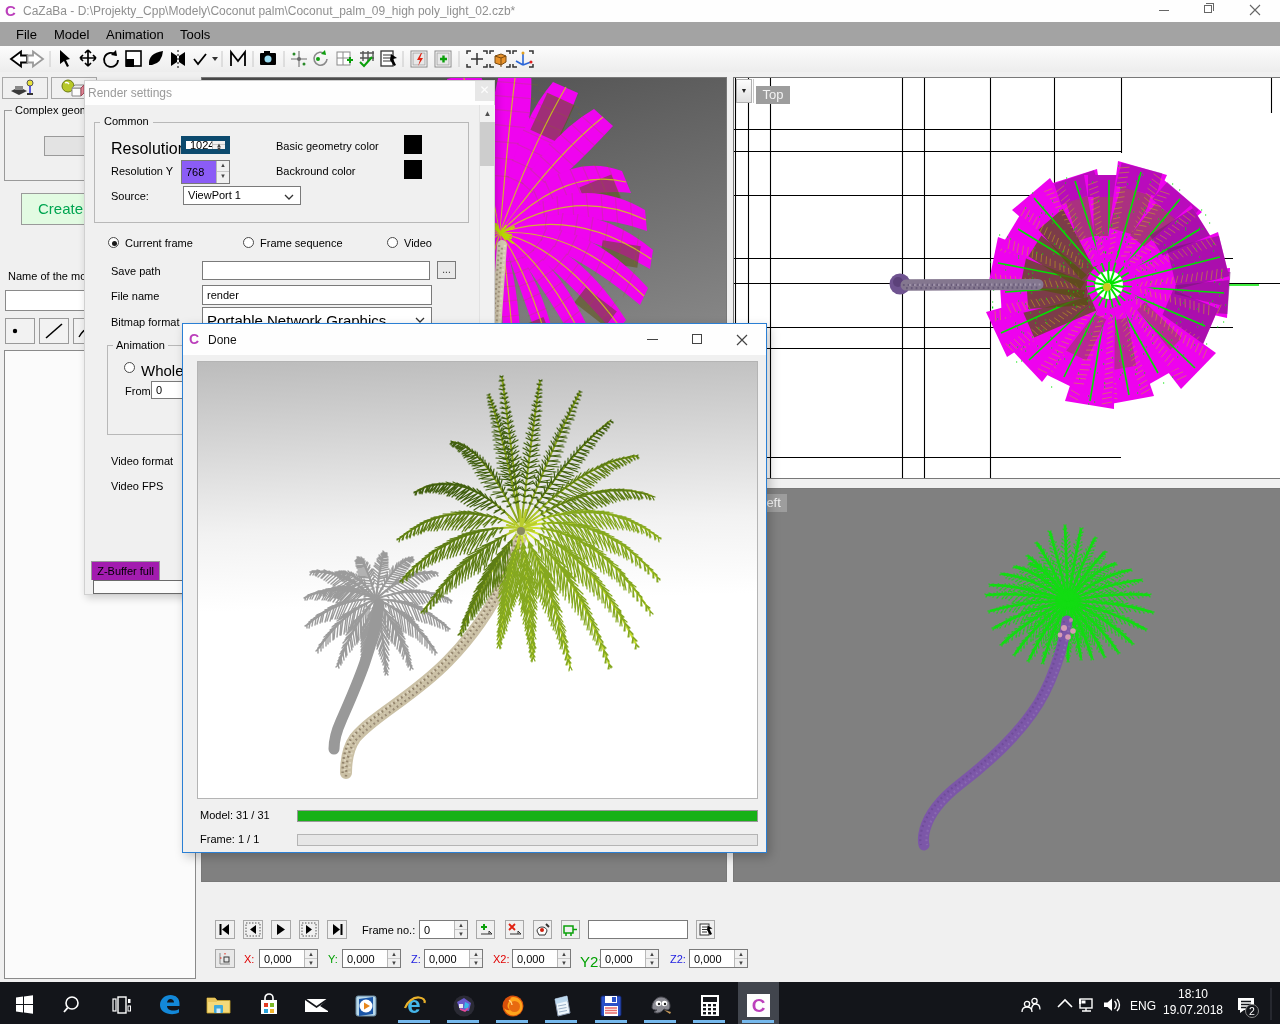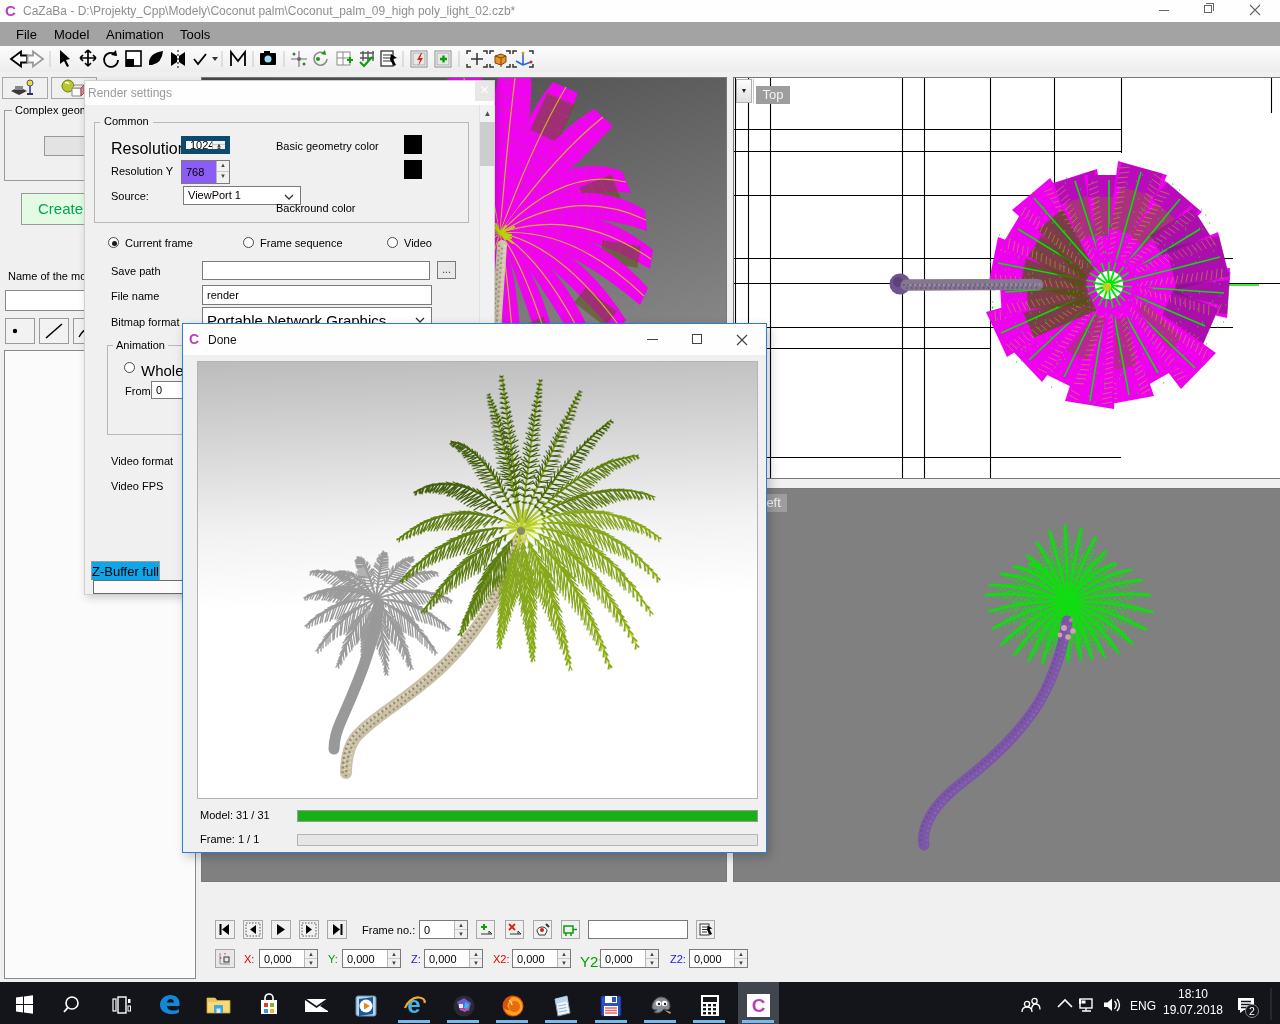--- a/index.html
+++ b/index.html
@@ -530,21 +530,21 @@
     </div>
     <div style="position:absolute;left:26px;top:109px;font-size:11px;color:#000;white-space:nowrap;">Source:</div>
     <div class="ab" style="left:98px;top:105px;width:118px;height:19px;background:#fff;border:1px solid #7a7a7a">
       <div style="position:absolute;left:4px;top:2px;font-size:11px">ViewPort 1</div>
       <svg width="10" height="6" style="position:absolute;right:6px;top:7px">
         <path d="M1 1 L5 5 L9 1" stroke="#333" stroke-width="1.3" fill="none"></path>
       </svg>
     </div>
     <div style="position:absolute;left:191px;top:59px;font-size:11px;color:#000;white-space:nowrap;">Basic geometry color</div>
     <div class="ab" style="left:319px;top:54px;width:18px;height:19px;background:#000"></div>
-    <div style="position:absolute;left:191px;top:84px;font-size:11px;color:#000;white-space:nowrap;margin-top:37px;">Backround color</div>
+    <div style="position:absolute;left:191px;top:84px;font-size:11px;color:#000;white-space:nowrap;">Backround color</div>
     <div class="ab" style="left:319px;top:79px;width:18px;height:19px;background:#000"></div>
     <div style="position:absolute;left:23px;top:155px;width:120px;height:14px">
 <div style="position:absolute;left:0;top:1px;width:11px;height:11px;border-radius:50%;border:1px solid #4a4a4a;background:#fff">
         <div style="position:absolute;left:3px;top:3px;width:5px;height:5px;border-radius:50%;background:#1a1a1a"></div>
       </div>
 <div style="position:absolute;left:17px;top:1px;font-size:11px;color:#000;white-space:nowrap">Current frame</div>
     </div>
     <div style="position:absolute;left:158px;top:155px;width:120px;height:14px">
 <div style="position:absolute;left:0;top:1px;width:11px;height:11px;border-radius:50%;border:1px solid #4a4a4a;background:#fff"></div>
 <div style="position:absolute;left:17px;top:1px;font-size:11px;color:#000;white-space:nowrap">Frame sequence</div>
@@ -572,21 +572,21 @@
     <div style="position:absolute;left:39px;top:280px;width:120px;height:14px">
 <div style="position:absolute;left:0;top:1px;width:11px;height:11px;border-radius:50%;border:1px solid #4a4a4a;background:#fff"></div>
 <div style="position:absolute;left:17px;top:1px;font-size:15px;color:#000;white-space:nowrap">Whole</div>
     </div>
     <div style="position:absolute;left:40px;top:304px;font-size:11px;color:#000;white-space:nowrap;">From:</div>
     <div class="ab" style="left:66px;top:300px;width:60px;height:18px;background:#fff;border:1px solid #7a7a7a">
       <div style="position:absolute;left:4px;top:2px;font-size:11px">0</div>
     </div>
     <div style="position:absolute;left:26px;top:374px;font-size:11px;color:#000;white-space:nowrap;">Video format</div>
     <div style="position:absolute;left:26px;top:399px;font-size:11px;color:#000;white-space:nowrap;">Video FPS</div>
-    <div class="ab" style="left:6px;top:480px;width:69px;height:19px;background:#0ea5e9;border:1px solid #9a9a9a;border-bottom:none;font-size:13px;text-align:center;line-height:19px">Z-Buffer full</div>
+    <div class="ab" style="left:6px;top:480px;width:69px;height:19px;background:#a21caf;border:1px solid #9a9a9a;border-bottom:none;font-size:11px;text-align:center;line-height:19px">Z-Buffer full</div>
     <div class="ab" style="left:8px;top:499px;width:180px;height:14px;background:#fbfbfb;border:1px solid #6a6a6a"></div>
   </div>
 <div class="ab" style="left:182px;top:323px;width:585px;height:530px;background:#f0f0f0;border:1px solid #2a7fd4;box-shadow:3px 4px 10px rgba(0,0,0,0.22)">
     <div class="ab" style="left:0;top:0;width:583px;height:31px;background:#fefefe"></div>
     <div class="ab" style="left:6px;top:7px;font-size:14px;font-weight:bold;color:#bb3fbb">C</div>
     <div class="ab" style="left:25px;top:9px;font-size:12px;color:#111">Done</div>
     <div class="ab" style="left:464px;top:15px;width:11px;height:1px;background:#444"></div>
     <div class="ab" style="left:509px;top:10px;width:10px;height:10px;border:1px solid #444"></div>
     <svg class="ab" style="left:553px;top:10px" width="12" height="12">
       <path d="M1 1 L11 11 M11 1 L1 11" stroke="#444" stroke-width="1.2"></path>

